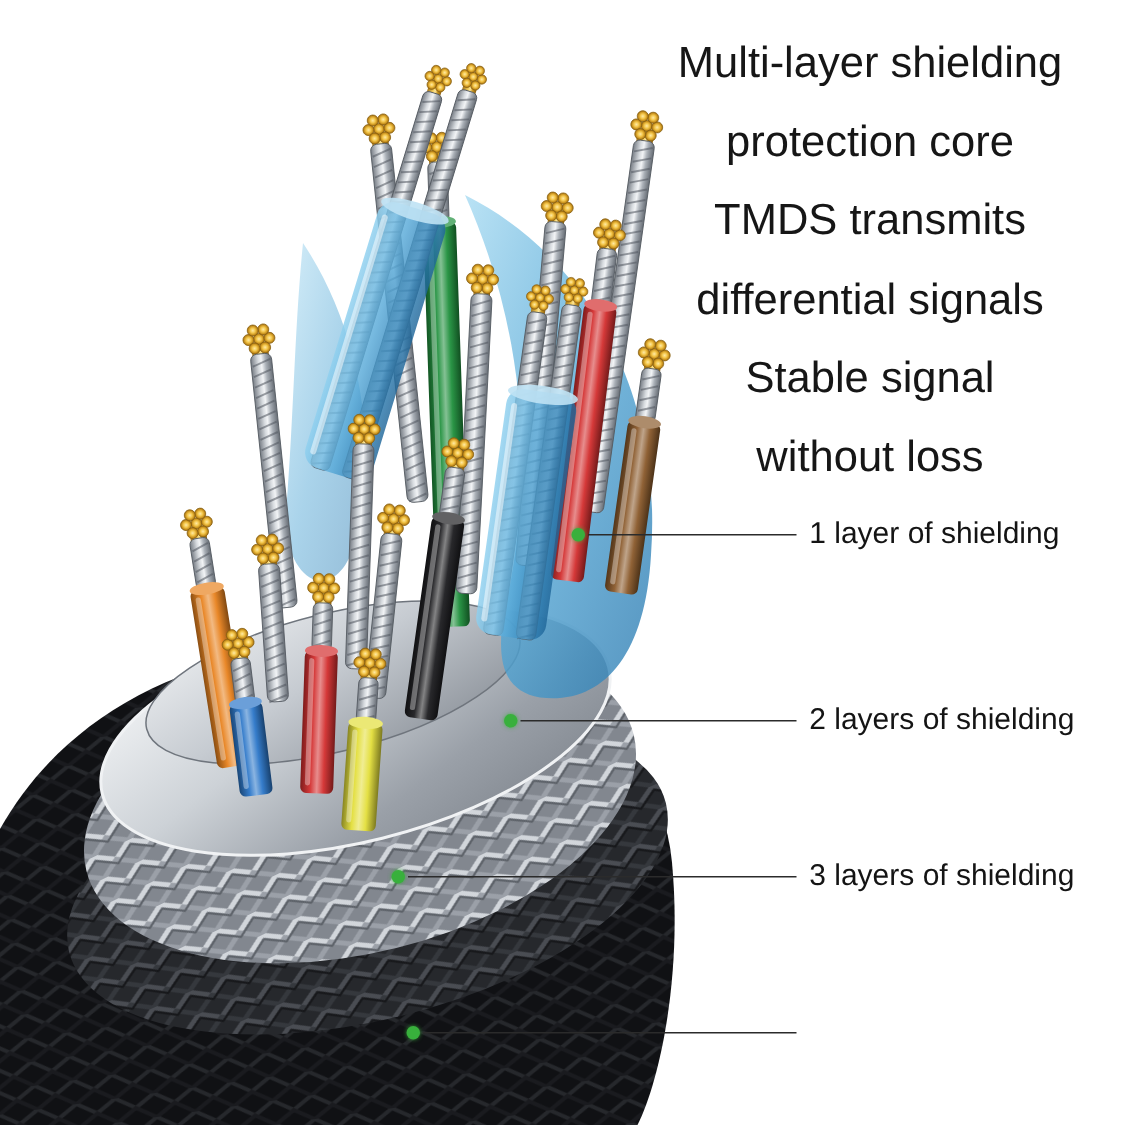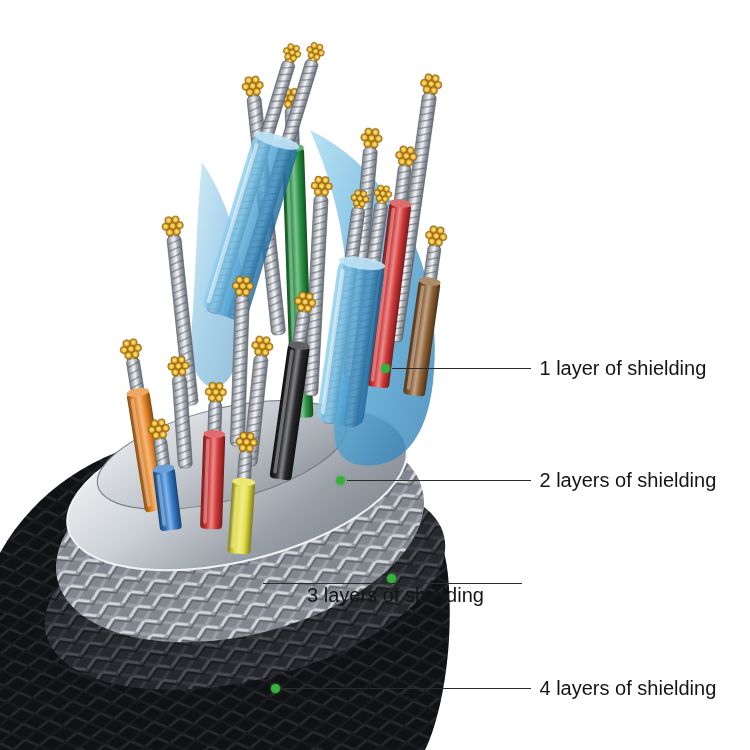--- a/index.html
+++ b/index.html
@@ -799,35 +799,42 @@
           <line x1="-5.5" y1="31" x2="5.5" y2="27" stroke="rgba(80,86,94,.55)" stroke-width="1.3"></line>
           <line x1="-5.5" y1="38" x2="5.5" y2="34" stroke="rgba(80,86,94,.55)" stroke-width="1.3"></line>
           <line x1="-5.5" y1="45" x2="5.5" y2="41" stroke="rgba(80,86,94,.55)" stroke-width="1.3"></line>
           <rect x="-11.5" y="46" width="23" height="72" rx="4" fill="url(#wg6)"></rect>
           <ellipse cx="0" cy="46" rx="11.5" ry="4" fill="rgb(235,232,117)"></ellipse>
           <rect x="-8.5" y="51" width="3.5" height="62" rx="1.7" fill="rgba(255,255,255,.35)"></rect>
         </g>
       </g>
   </svg>
 
+  <div id="heading">
+      <div class="heading-line">Multi-layer shielding</div>
+      <div class="heading-line">protection core</div>
+      <div class="heading-line">TMDS transmits</div>
+      <div class="heading-line">differential signals</div>
+      <div class="heading-line">Stable signal</div>
+      <div class="heading-line">without loss</div>
+    </div>
   <div id="annotations">
-      <div class="annotation" style="left: 380.5px; top: 358px;">
+      <div class="annotation" style="left: 380.5px; top: 346px;">
         <span class="dot"></span>
         <span class="leader" style="width: 139px;"></span>
         <span class="ann-text">1 layer of shielding</span>
       </div>
       <div class="annotation" style="left: 335.5px; top: 470px;">
         <span class="dot"></span>
         <span class="leader" style="width: 184px;"></span>
         <span class="ann-text">2 layers of shielding</span>
       </div>
-      <div class="annotation" style="left: 260.5px; top: 574px; flex-direction: column;">
+      <div class="annotation" style="left: 260.5px; top: 574px;">
         <span class="dot"></span>
         <span class="leader" style="width: 259px;"></span>
         <span class="ann-text">3 layers of shielding</span>
       </div>
       <div class="annotation" style="left: 270.5px; top: 678px;">
         <span class="dot"></span>
         <span class="leader" style="width: 249px;"></span>
-        <span class="ann-text">4 layers of shielding</span>
       </div>
     </div>
 </div>
 
 </body></html>

